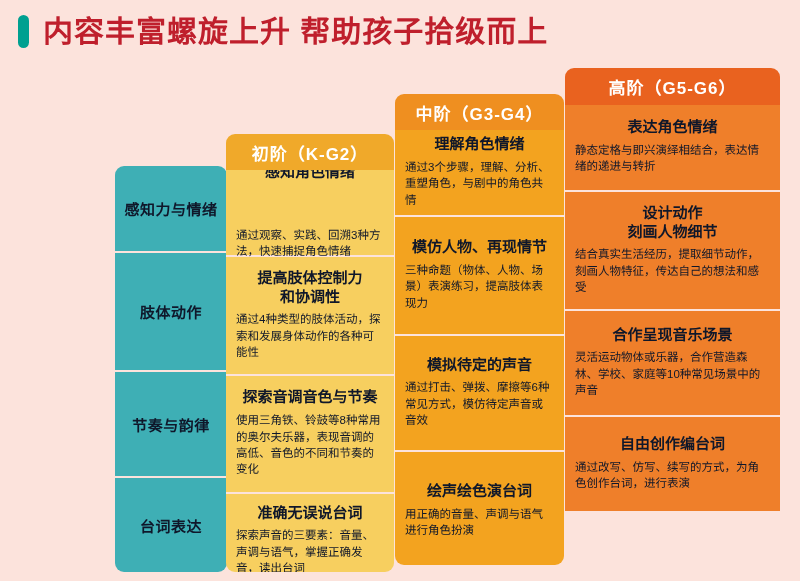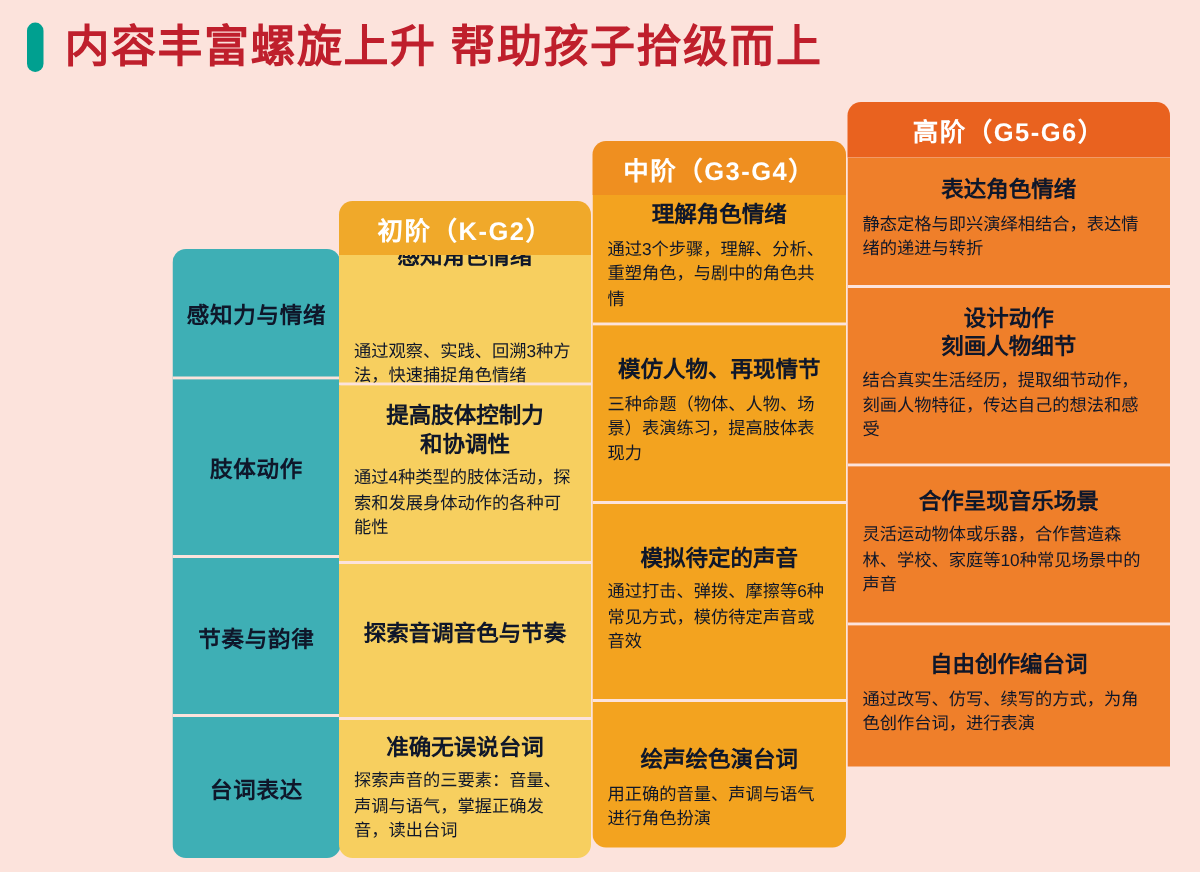--- a/index.html
+++ b/index.html
@@ -108,42 +108,43 @@
     <div class="col-body">
       <div class="cell" style="height: 87px; flex: 0 0 auto; gap: 40px;">
         <div class="cell-title">感知角色情绪</div>
         <div class="cell-desc">通过观察、实践、回溯3种方法，快速捕捉角色情绪</div>
       </div>
       <div class="cell" style="height: 119px; flex: 0 0 auto;">
         <div class="cell-title">提高肢体控制力
 和协调性</div>
         <div class="cell-desc">通过4种类型的肢体活动，探索和发展身体动作的各种可能性</div>
       </div>
-      <div class="cell" style="height: 104px; flex: 0 0 auto;">
+      <div class="cell" style="height: 118px; flex: 0 0 auto;">
         <div class="cell-title">探索音调音色与节奏</div>
+        <div class="cell-desc">使用三角铁、铃鼓等8种常用的奥尔夫乐器，表现音调的高低、音色的不同和节奏的变化</div>
       </div>
       <div class="cell" style="height: 94px; flex: 0 0 auto;">
         <div class="cell-title">准确无误说台词</div>
         <div class="cell-desc">探索声音的三要素：音量、声调与语气，掌握正确发音，读出台词</div>
       </div>
     </div>
   </div>
 
   <div class="col col-l2">
     <div class="col-head">中阶（G3-G4）</div>
     <div class="col-body">
       <div class="cell" style="height: 87px; flex: 0 0 auto;">
         <div class="cell-title">理解角色情绪</div>
         <div class="cell-desc">通过3个步骤，理解、分析、重塑角色，与剧中的角色共情</div>
       </div>
       <div class="cell" style="height: 119px; flex: 0 0 auto;">
         <div class="cell-title">模仿人物、再现情节</div>
         <div class="cell-desc">三种命题（物体、人物、场景）表演练习，提高肢体表现力</div>
       </div>
-      <div class="cell" style="height: 132px; flex: 0 0 auto;">
+      <div class="cell" style="height: 116px; flex: 0 0 auto;">
         <div class="cell-title">模拟待定的声音</div>
         <div class="cell-desc">通过打击、弹拨、摩擦等6种常见方式，模仿待定声音或音效</div>
       </div>
       <div class="cell" style="height: 118px; flex: 0 0 auto;">
         <div class="cell-title">绘声绘色演台词</div>
         <div class="cell-desc">用正确的音量、声调与语气进行角色扮演</div>
       </div>
     </div>
   </div>
 

